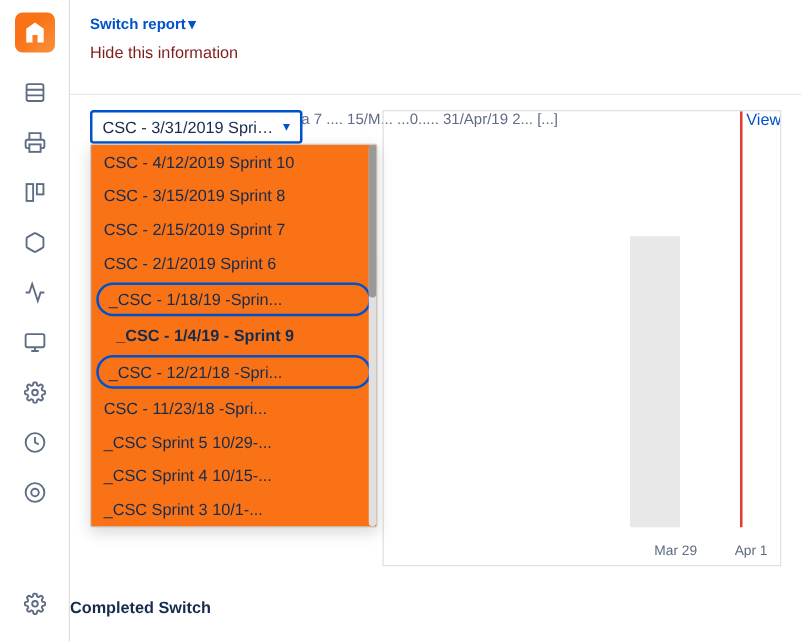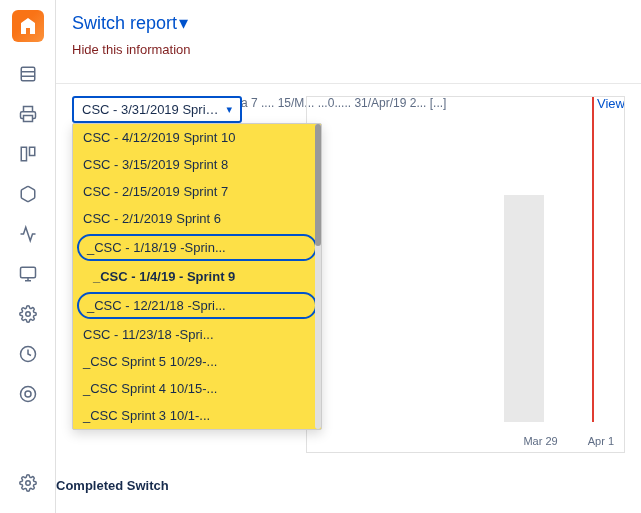--- a/index.html
+++ b/index.html
@@ -80,28 +80,29 @@
       align-items: center;
       gap: 8px;
       margin-bottom: 8px;
     }
     .header-title {
       font-size: 20px;
       font-weight: 600;
       color: #172b4d;
     }
     .switch-report-btn {
-      font-size: 18px;
+      font-size: 12px;
       color: #0052cc;
       cursor: pointer;
       display: flex;
       align-items: center;
       gap: 2px;
       background: none;
       border: none;
+      font-weight: bold;
     }
     .hide-info-link {
       color: #7f1d1d;
       font-size: 13px;
       cursor: pointer;
       text-decoration: none;
       display: inline-block;
       margin-bottom: 26px;
     }
 
@@ -145,22 +146,22 @@
       color: #0052cc;
       font-size: 11px;
       flex-shrink: 0;
     }
 
     
     .dropdown-list {
       position: absolute;
       top: 100%;
       left: 0;
-      width: 250px;
-      background: #fde047;
+      width: 230px;
+      background: #f97316;
       border: 1px solid #ccc;
       box-shadow: 0 4px 12px rgba(0,0,0,0.15);
       z-index: 100;
       border-radius: 2px;
     }
     .dropdown-item {
       padding: 6px 10px;
       cursor: pointer;
       font-size: 13px;
       color: #172b4d;

